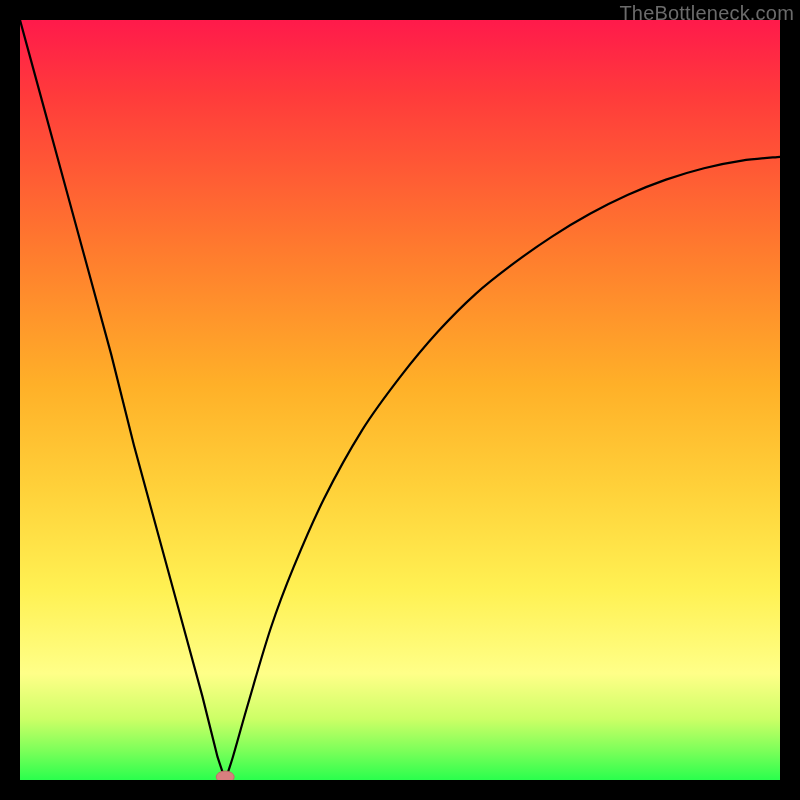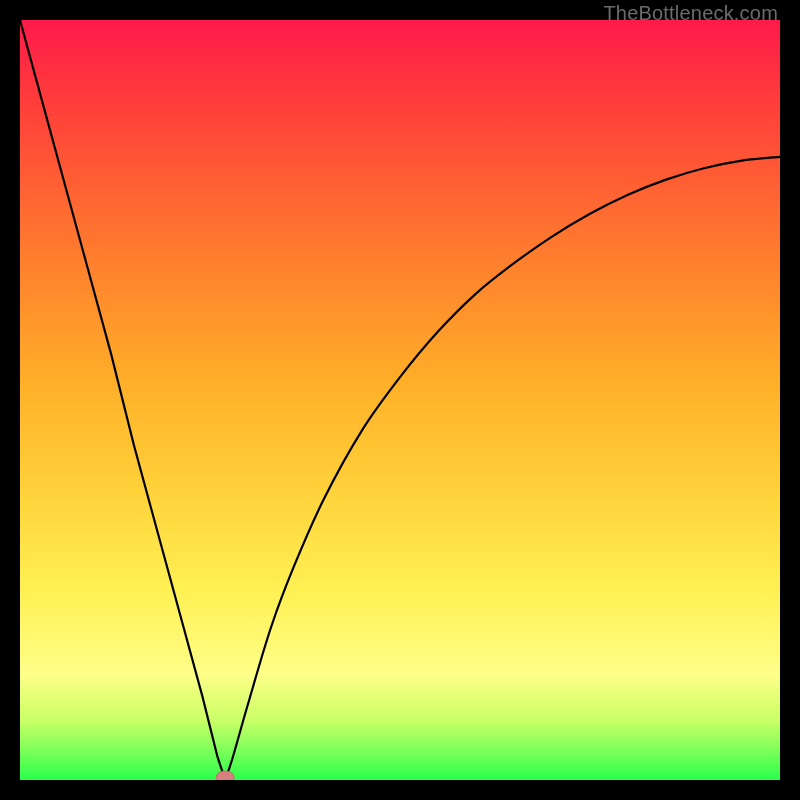--- a/index.html
+++ b/index.html
@@ -22,21 +22,21 @@
   .plot-area {
     position: absolute;
     left: 0;
     top: 0;
     width: 760px;
     height: 760px;
   }
   .watermark {
     position: absolute;
     top: 2px;
-    right: 22px;
+    right: 6px;
     color: #6b6b6b;
     font-size: 20px;
     font-weight: 500;
     letter-spacing: 0.2px;
     user-select: none;
   }
 </style>
 </head>
 <body>
 

